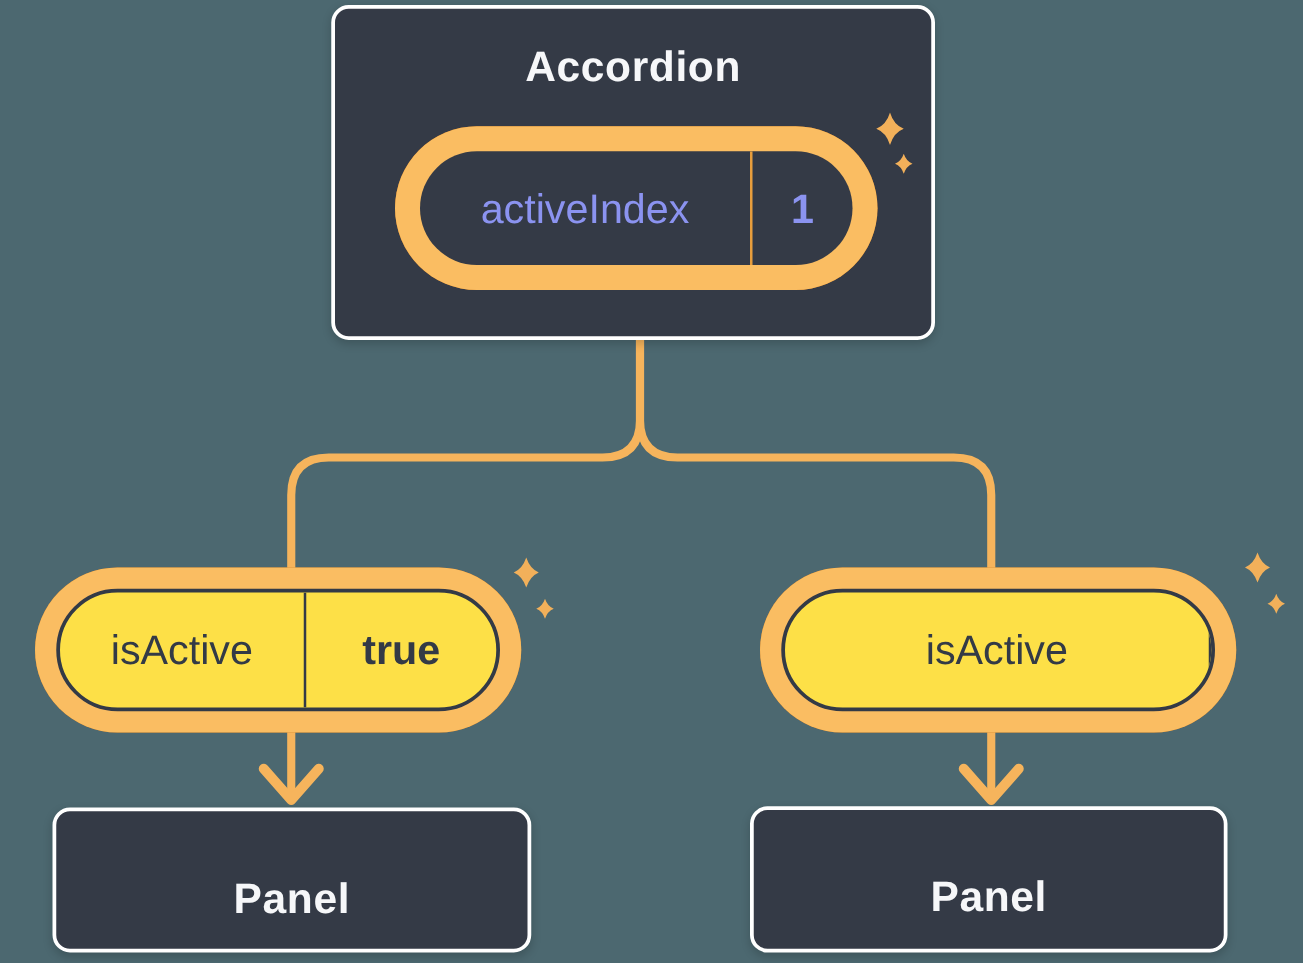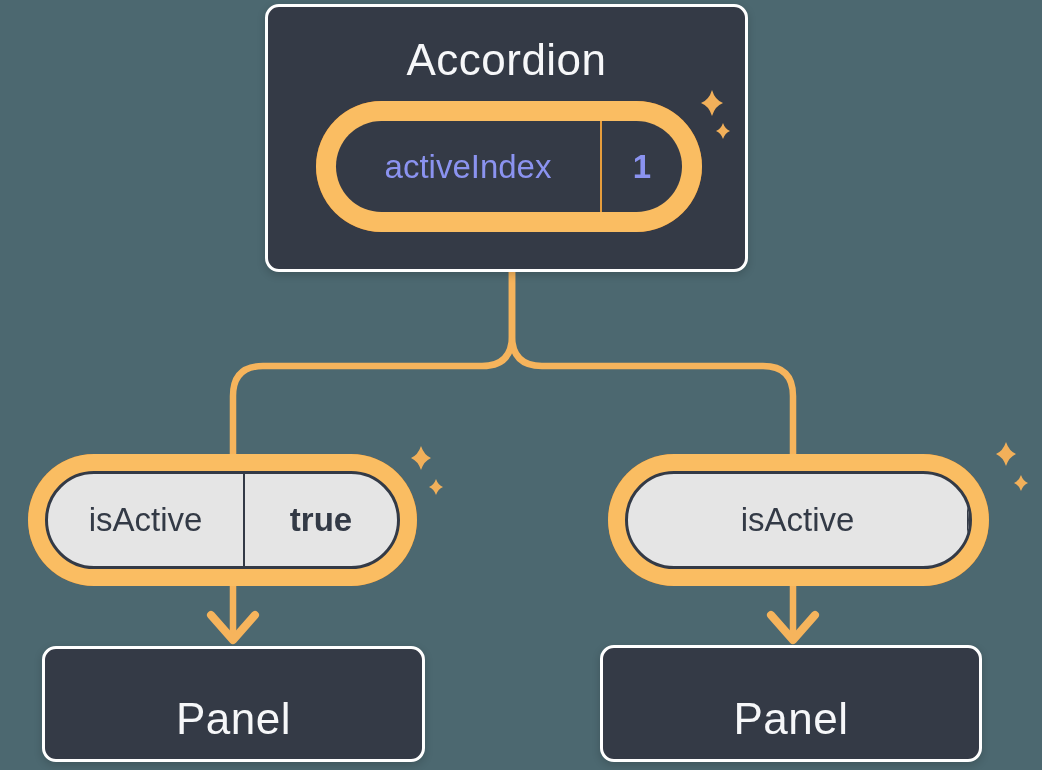--- a/index.html
+++ b/index.html
@@ -10,42 +10,42 @@
   .abs{position:absolute;}
   svg.layer{position:absolute;left:0;top:0;width:1042px;height:770px;}
 
   
   .node{
     background:#343A46;border:3px solid #FFFFFF;border-radius:14px;
     box-sizing:border-box;box-shadow:0 3px 8px rgba(0,0,0,0.18);
     z-index:2;
   }
   .node-title{
-    color:#F6F7F9;font-size:44px;font-weight:400;text-align:center;
+    color:#F6F7F9;font-size:34px;font-weight:700;text-align:center;
     letter-spacing:.5px;
   }
   .panel-label-wrap{
     display:flex;align-items:center;justify-content:center;width:100%;height:100%;margin-top:15px;
   }
 
   
   .pill-ring1{
     background:#C26C16;border-radius:999px;padding:0;box-sizing:border-box;
     z-index:3;
   }
   .pill-ring2{
     background:#FABD62;border-radius:999px;width:100%;height:100%;
     box-sizing:border-box;display:flex;
   }
   .pill-core{
     border-radius:999px;flex:1;display:flex;align-items:stretch;
     box-sizing:border-box;overflow:hidden;
   }
   .pill-core.dark{background:#343A46;margin:12px;border:none;}
-  .pill-core.purple{background:#e5e5e5;margin:10px;border:3px solid #333A46;}
+  .pill-core.purple{background:#fde047;margin:10px;border:3px solid #333A46;}
   .pill-cell{
     display:flex;align-items:center;justify-content:center;
     font-size:33px;white-space:nowrap;
   }
   .pill-cell.grow{flex:1;}
   .pill-divider{width:2px;align-self:stretch;}
   .divider-orange{background:#E79D3C;}
   .divider-dark{background:#333A46;}
   .state-label{color:#8B93F0;font-weight:400;}
   .state-value{color:#8B93F0;font-weight:700;}

